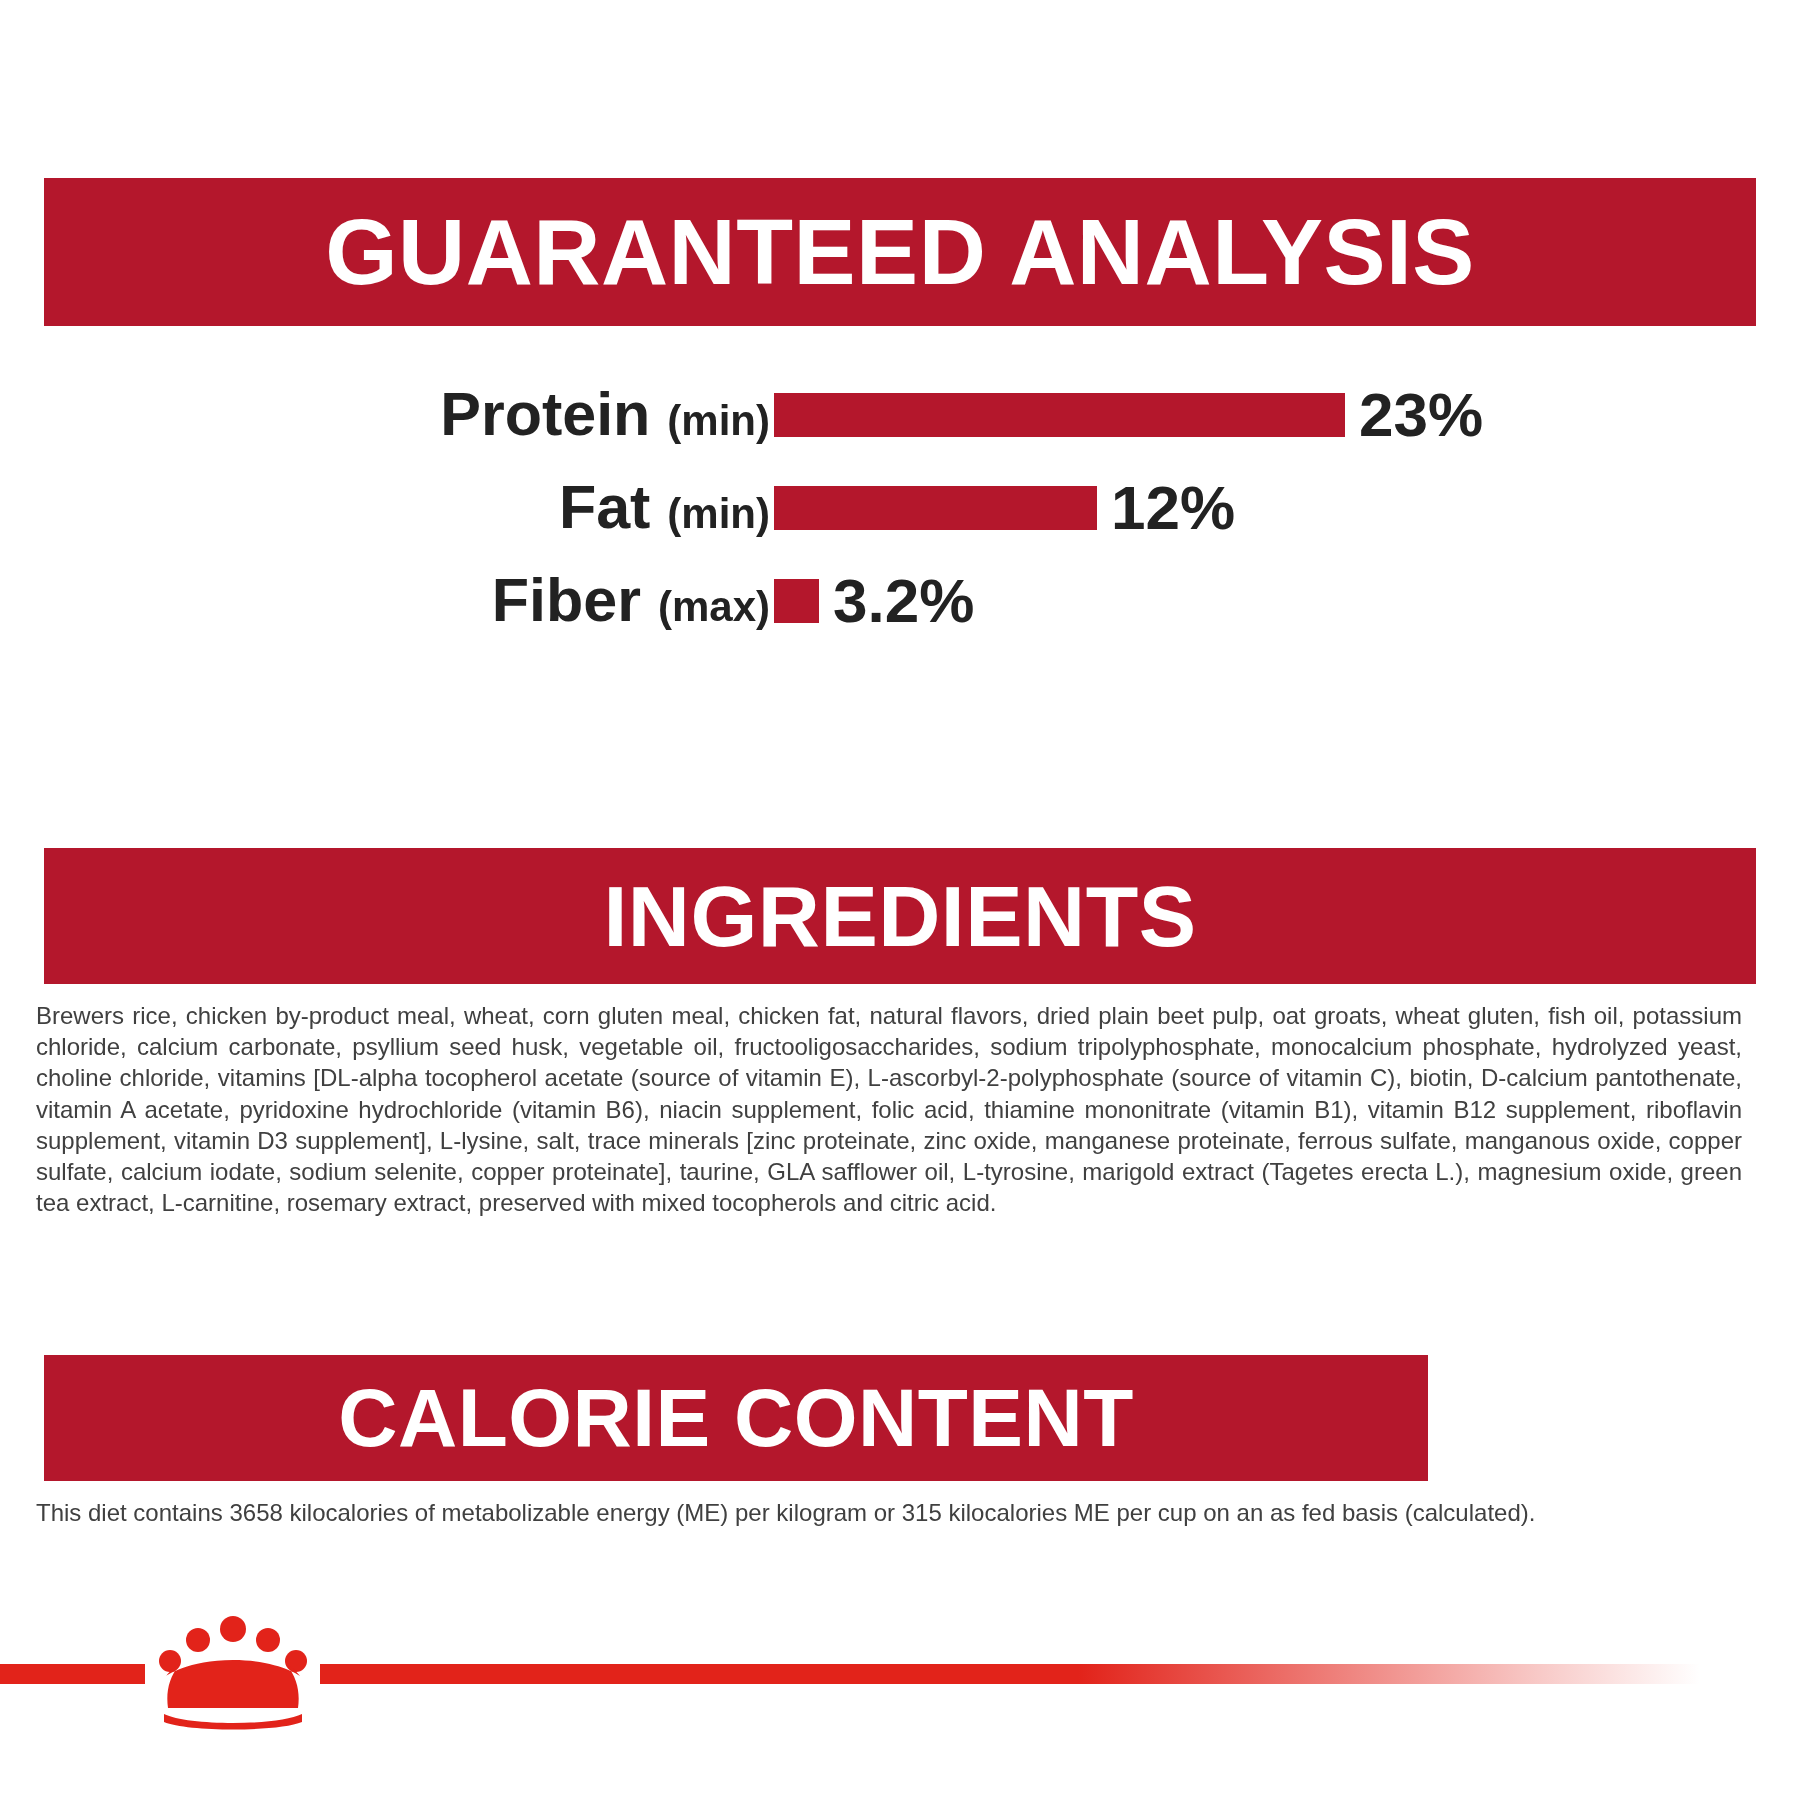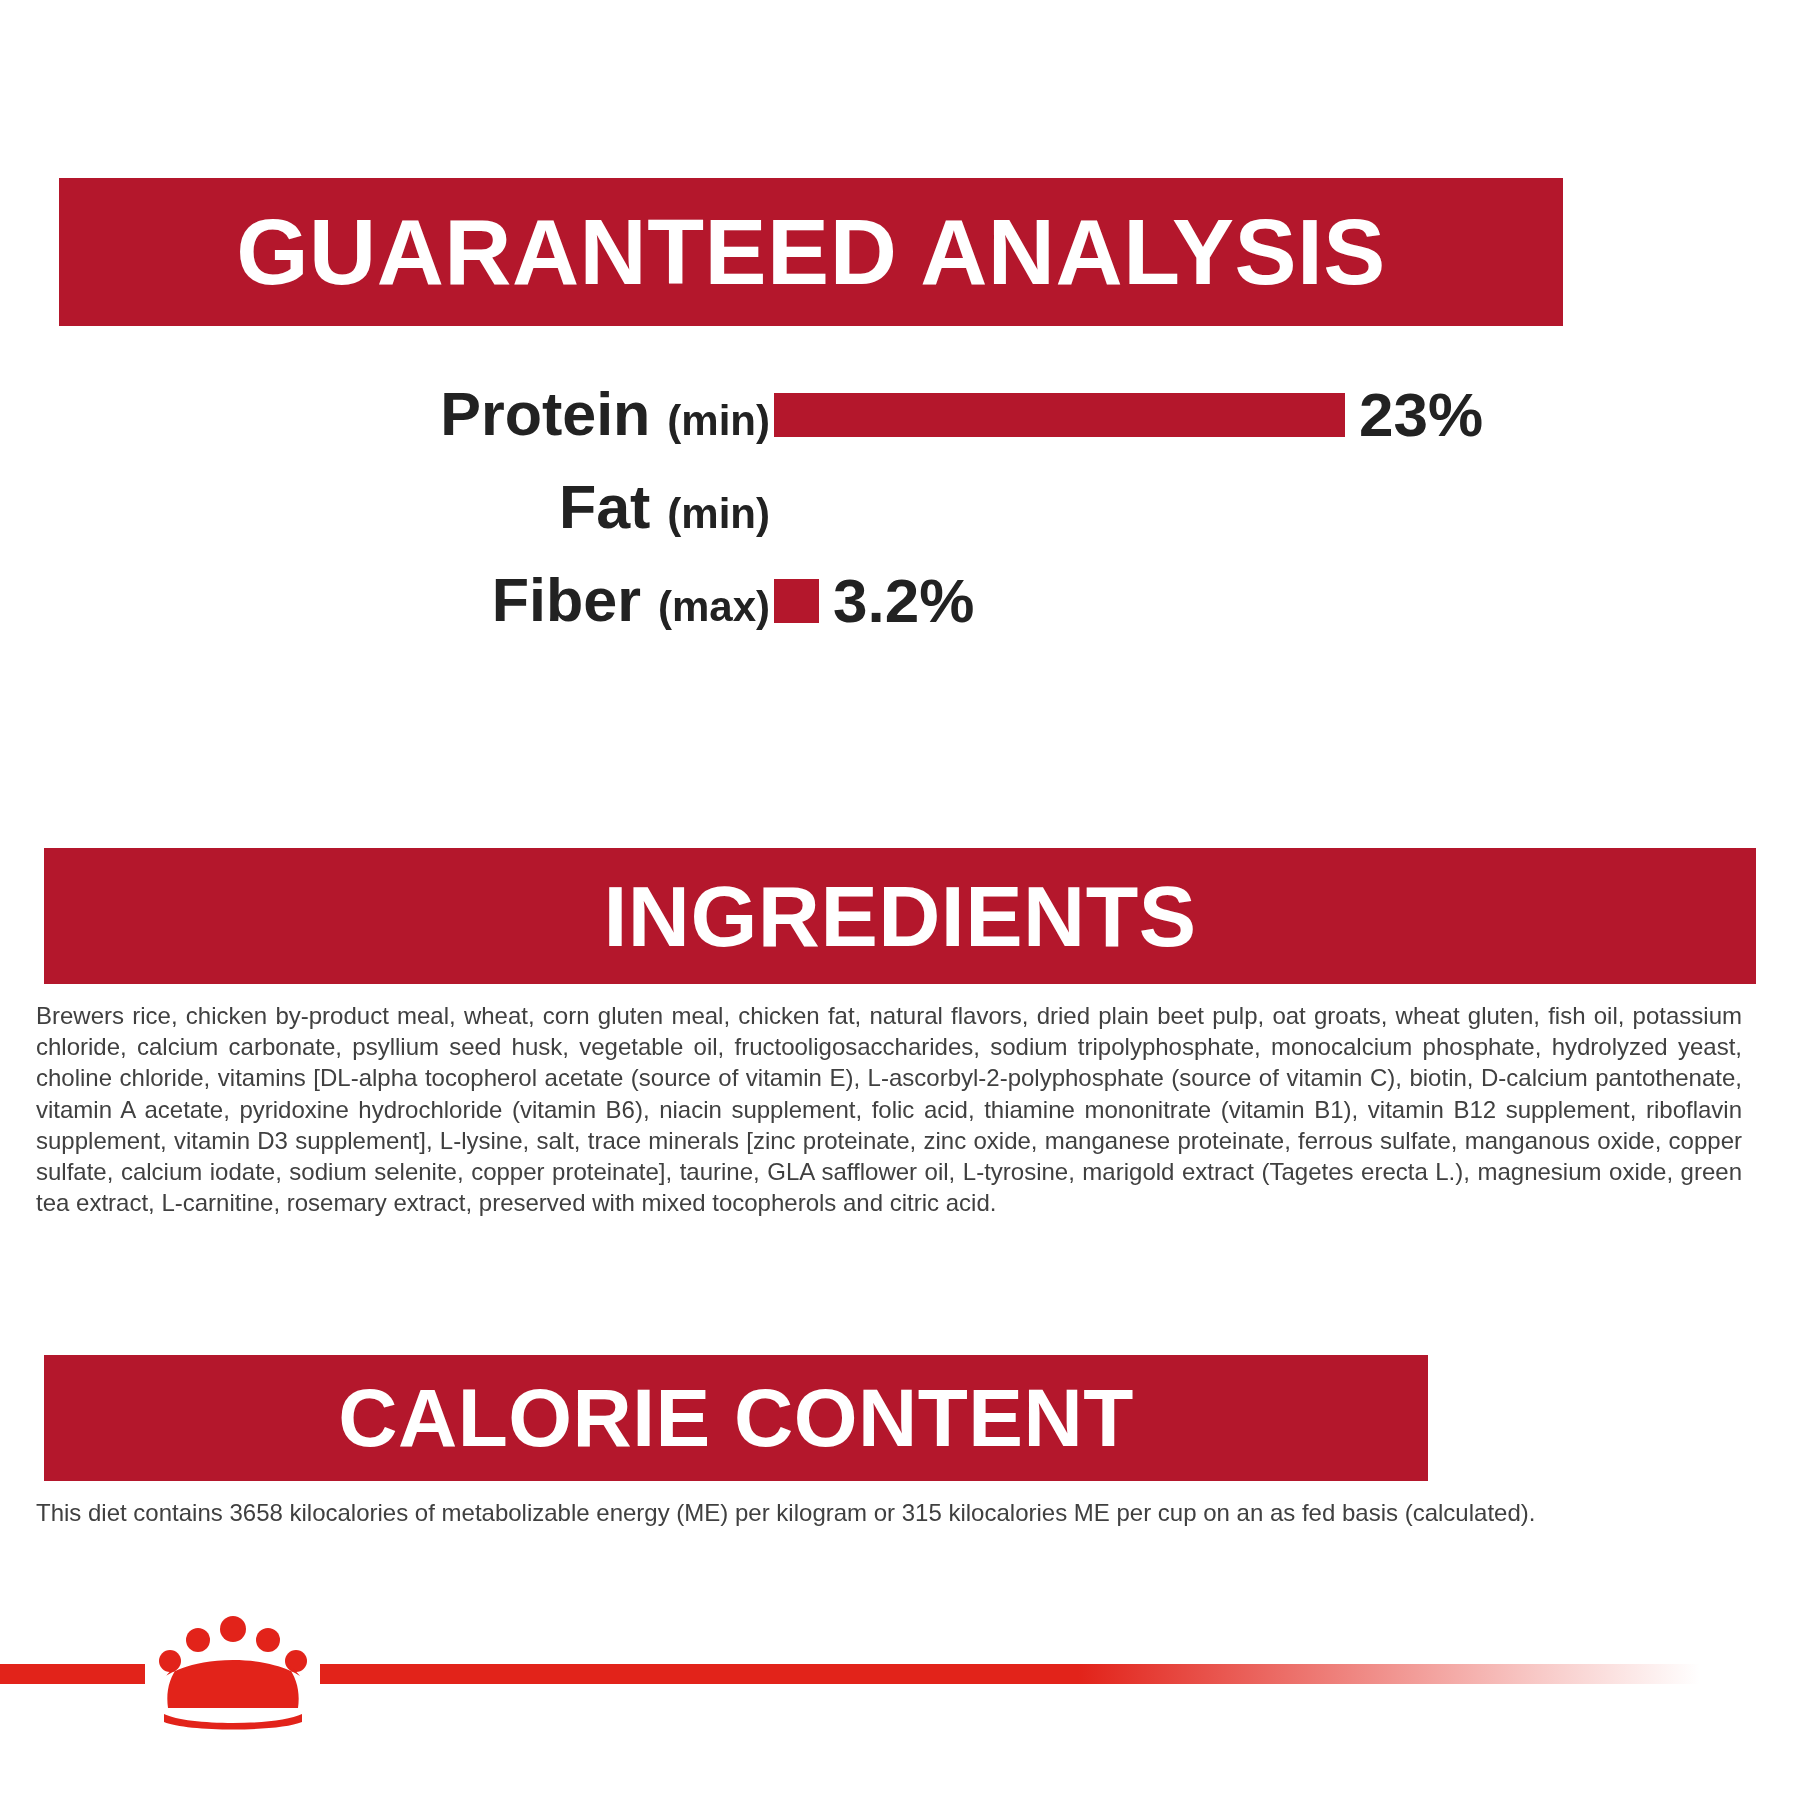--- a/index.html
+++ b/index.html
@@ -27,25 +27,24 @@
     font-weight: bold;
     letter-spacing: 0.5px;
     display: flex;
     align-items: center;
     justify-content: center;
   }
   .banner-ga {
     position: absolute;
     left: 44px;
     top: 178px;
-    width: 1504px;
+    width: 1712px;
     height: 148px;
     font-size: 93px;
     line-height: 1;
-    margin-left: 15px;
   }
   .banner-ing {
     position: absolute;
     left: 44px;
     top: 848px;
     width: 1712px;
     height: 136px;
     font-size: 86px;
   }
   .banner-cal {
@@ -166,20 +165,24 @@
       <div class="ga-barwrap">
         <div class="ga-bar" style="width:571px"></div>
         <div class="ga-value">23%</div>
       </div>
     </div>
 
     <div class="ga-row">
       <div class="ga-label">
         <span>Fat</span>
         <span class="qual">(min)</span>
+      </div>
+      <div class="ga-barwrap">
+        <div class="ga-bar" style="width:323px"></div>
+        <div class="ga-value">12%</div>
       </div>
     </div>
 
     <div class="ga-row">
       <div class="ga-label">
         <span>Fiber</span>
         <span class="qual">(max)</span>
       </div>
       <div class="ga-barwrap">
         <div class="ga-bar" style="width:45px"></div>

